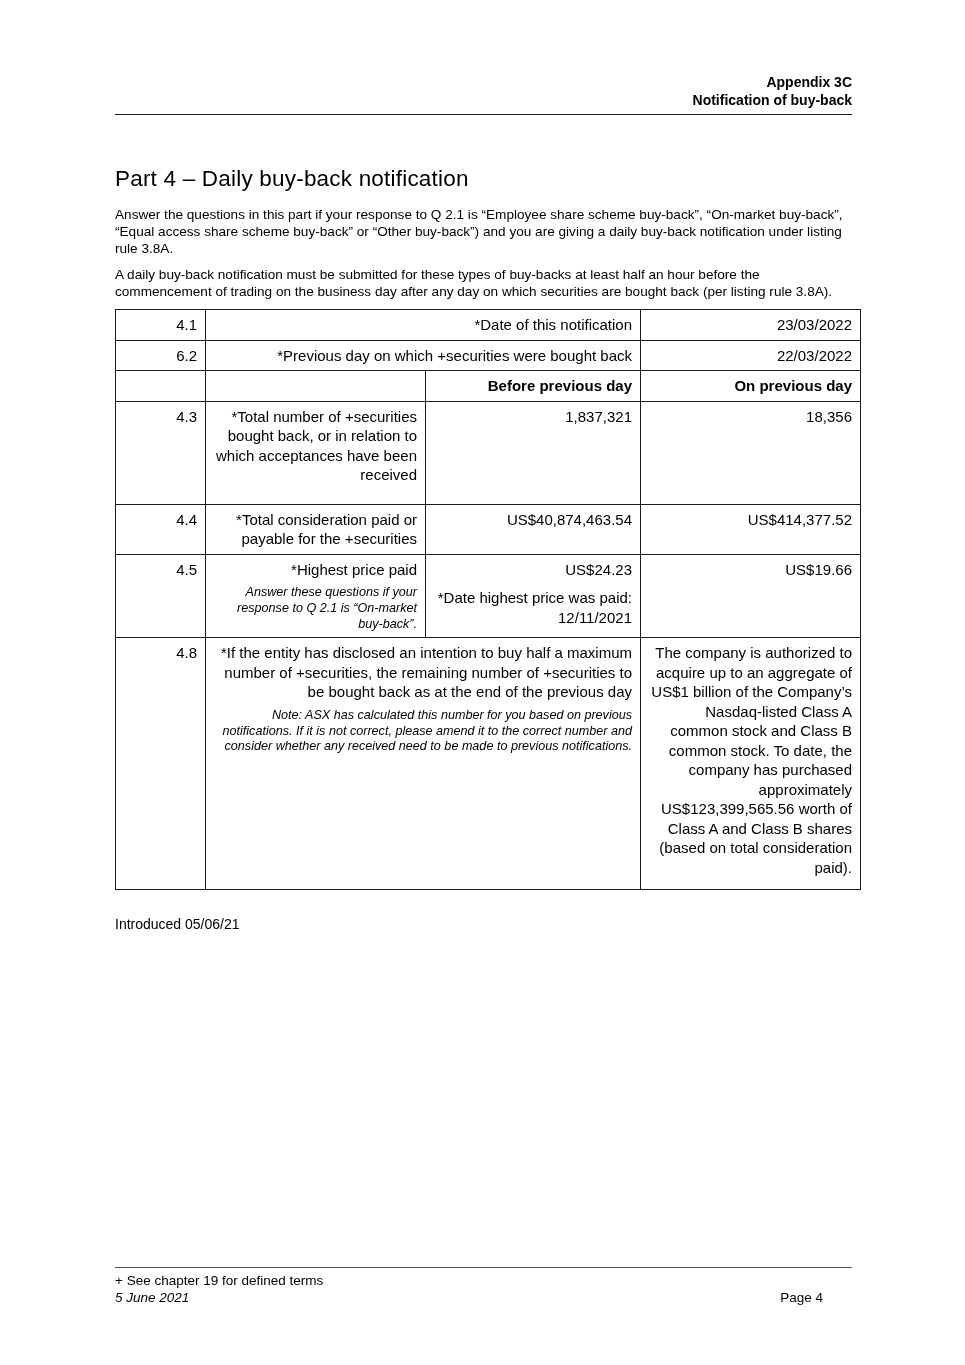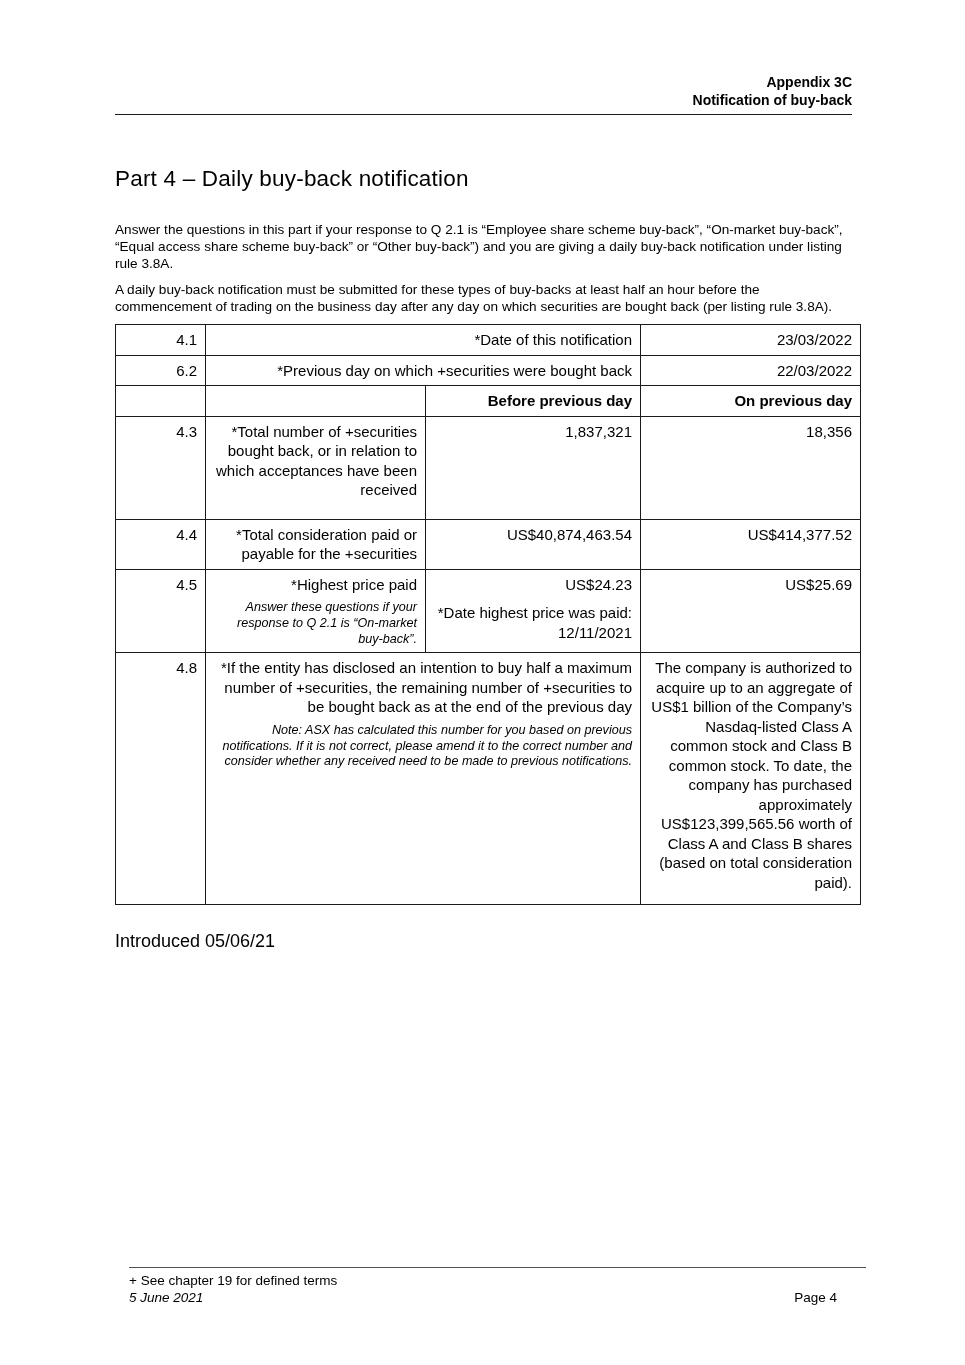--- a/index.html
+++ b/index.html
@@ -27,21 +27,21 @@
   }
   .header-rule {
     width: 737px;
     border: 0;
     border-top: 1.4px solid #1a1a1a;
     margin: 5px 0 0 0;
   }
   h1.page-title {
     font-size: 22.5px;
     font-weight: 400;
-    margin: 51px 0 29px 0;
+    margin: 51px 0 14px 0;
     letter-spacing: 0.2px;
   }
   p.intro {
     font-size: 13.6px;
     line-height: 17px;
     margin: 0 0 9px 0;
     width: 745px;
   }
   table.buyback {
     border-collapse: collapse;
@@ -59,26 +59,26 @@
   }
   td.colhead { font-weight: bold; }
   .note {
     font-style: italic;
     font-size: 12.6px;
     line-height: 15.8px;
     margin-top: 6px;
   }
   .cell-para { margin-top: 9px; }
   .introduced {
-    font-size: 18px;
+    font-size: 14px;
     margin: 26px 0 0 0;
   }
   .footer {
     position: absolute;
-    left: 129px; top: 1267px;
+    left: 115px; top: 1267px;
     width: 737px;
     border-top: 1.4px solid #555555;
     padding-top: 5px;
     font-size: 13.5px;
     line-height: 16.5px;
   }
   .footer-row {
     display: flex;
     justify-content: space-between;
     align-items: flex-end;
@@ -147,21 +147,21 @@
     <tr style="height:79px;">
       <td>4.5</td>
       <td>
         <div>*Highest price paid</div>
         <div class="note">Answer these questions if your response to Q 2.1 is “On-market buy-back”.</div>
       </td>
       <td>
         <div>US$24.23</div>
         <div class="cell-para">*Date highest price was paid: 12/11/2021</div>
       </td>
-      <td>US$25.69</td>
+      <td>US$19.66</td>
     </tr>
 
 
     <tr style="height:252px;">
       <td>4.8</td>
       <td colspan="2">
         <div>*If the entity has disclosed an intention to buy half a maximum number of +securities, the remaining number of +securities to be bought back as at the end of the previous day</div>
         <div class="note">Note: ASX has calculated this number for you based on previous notifications. If it is not correct, please amend it to the correct number and consider whether any received need to be made to previous notifications.</div>
       </td>
       <td>The company is authorized to acquire up to an aggregate of US$1 billion of the Company’s Nasdaq-listed Class A common stock and Class B common stock. To date, the company has purchased approximately US$123,399,565.56 worth of Class A and Class B shares (based on total consideration paid).</td>

